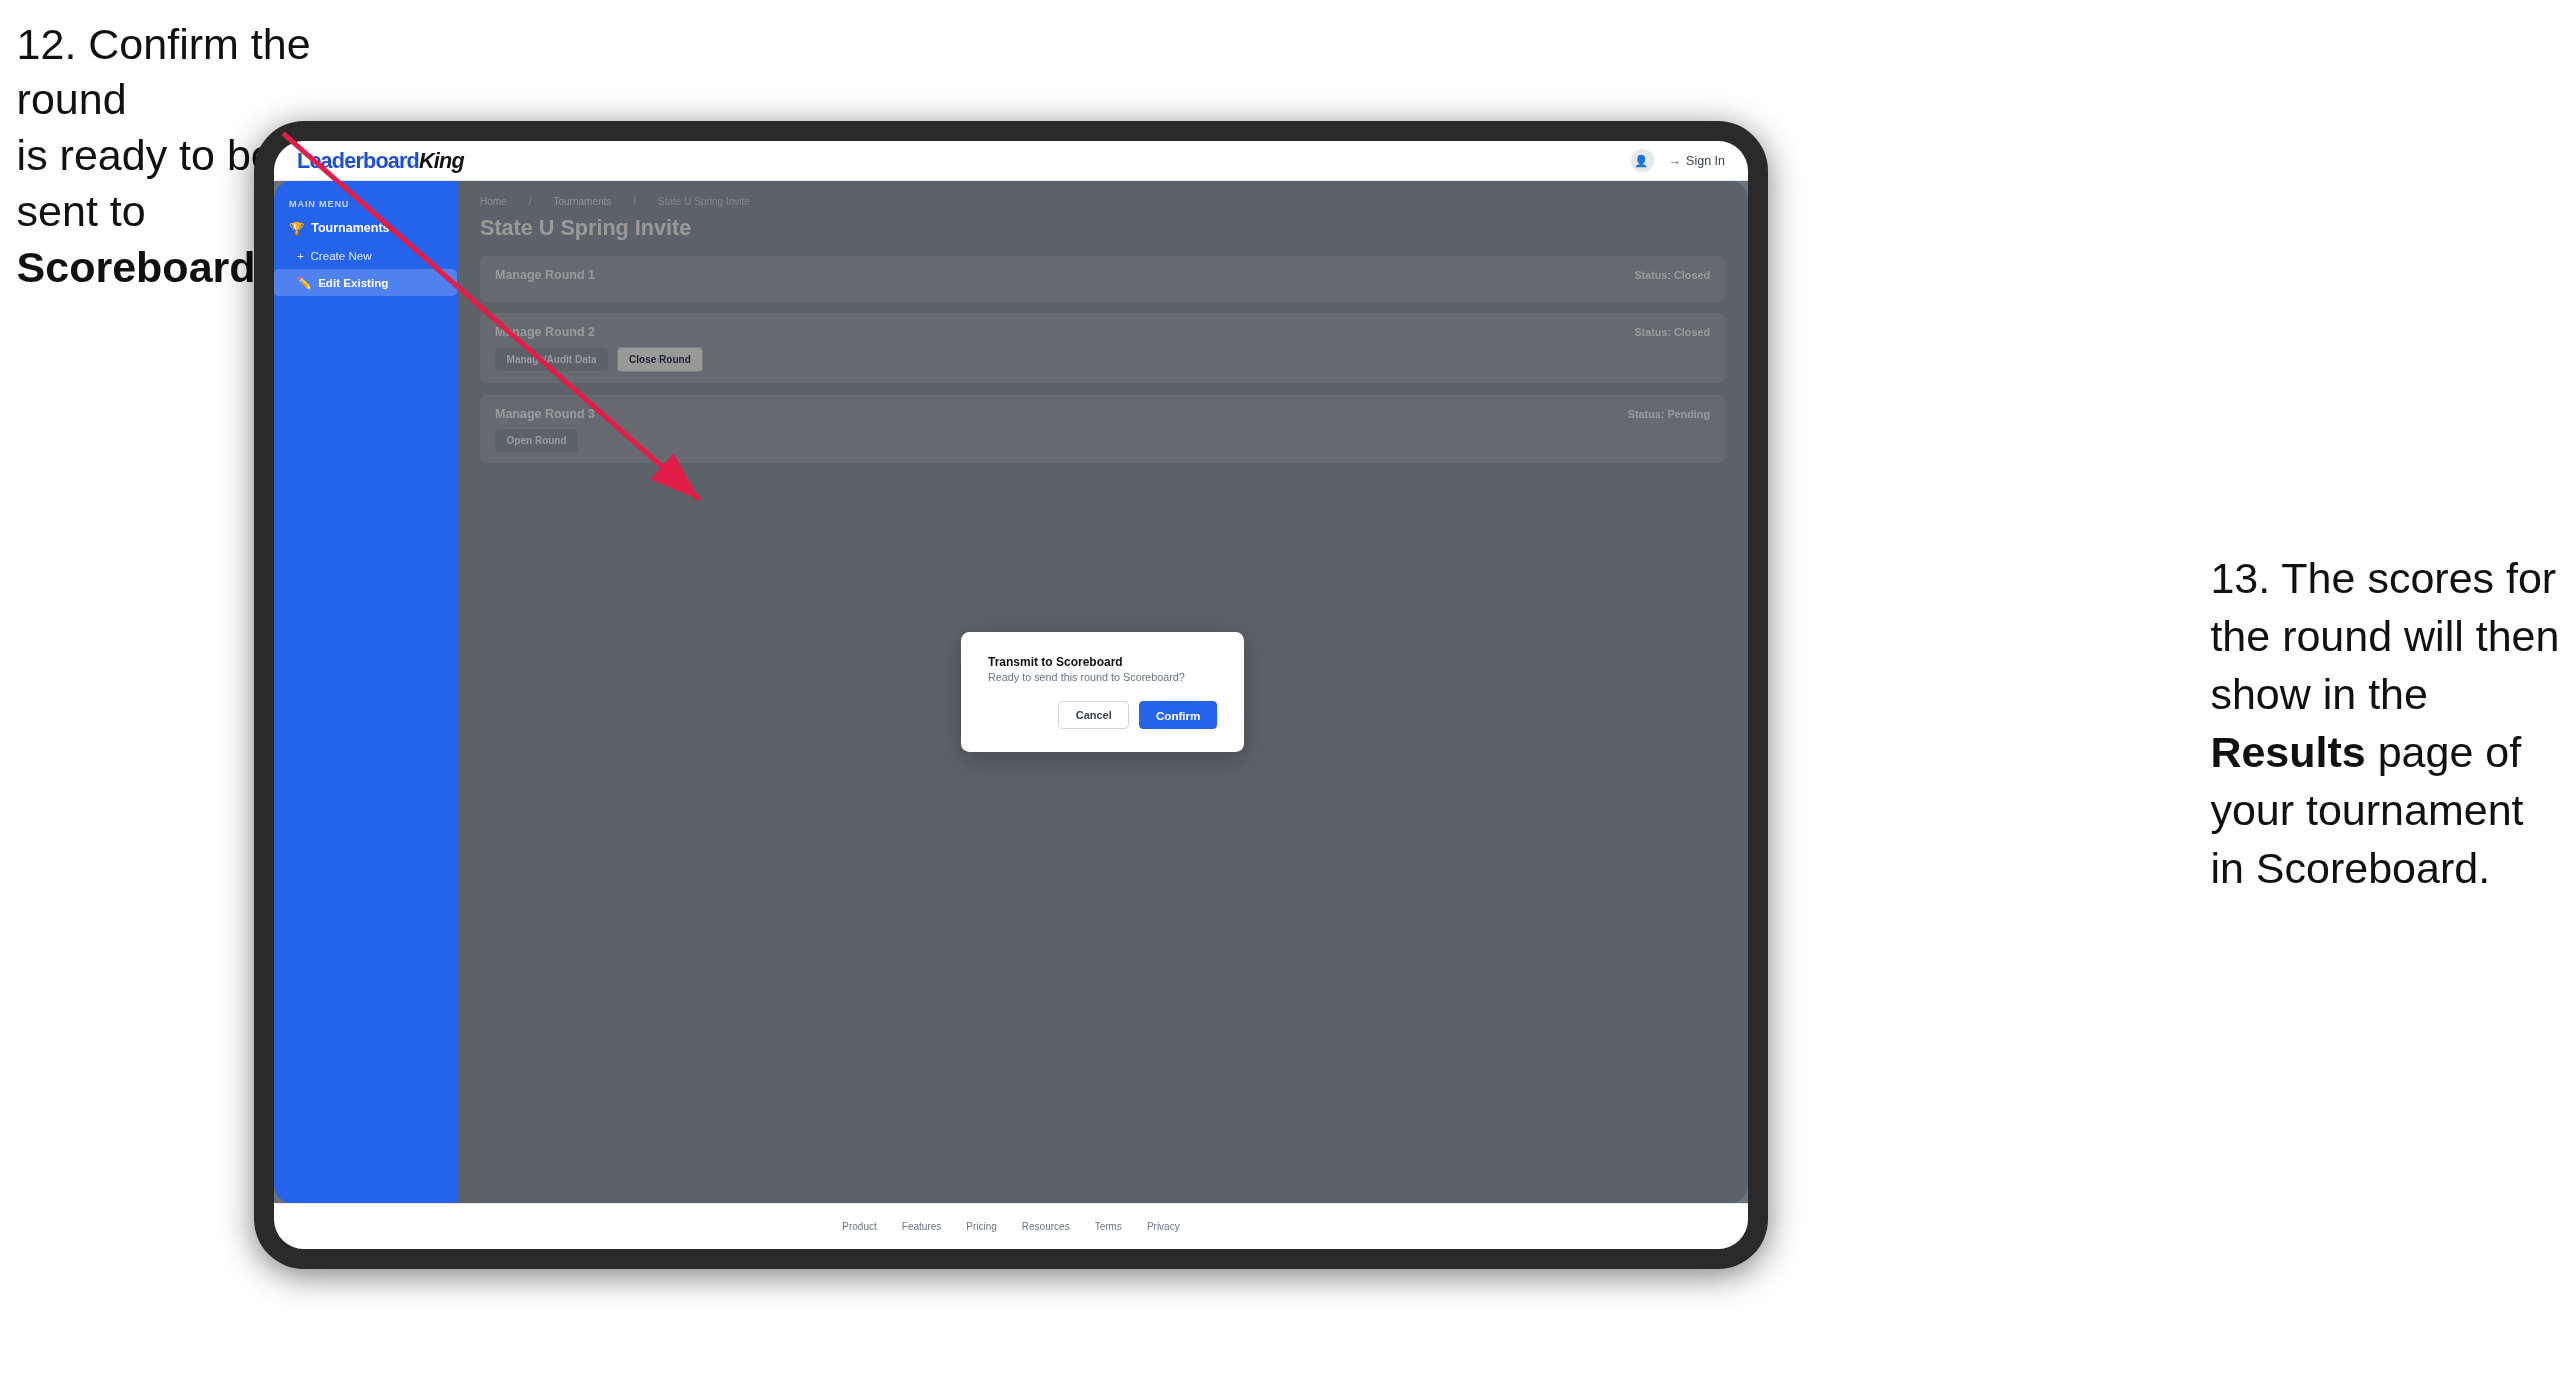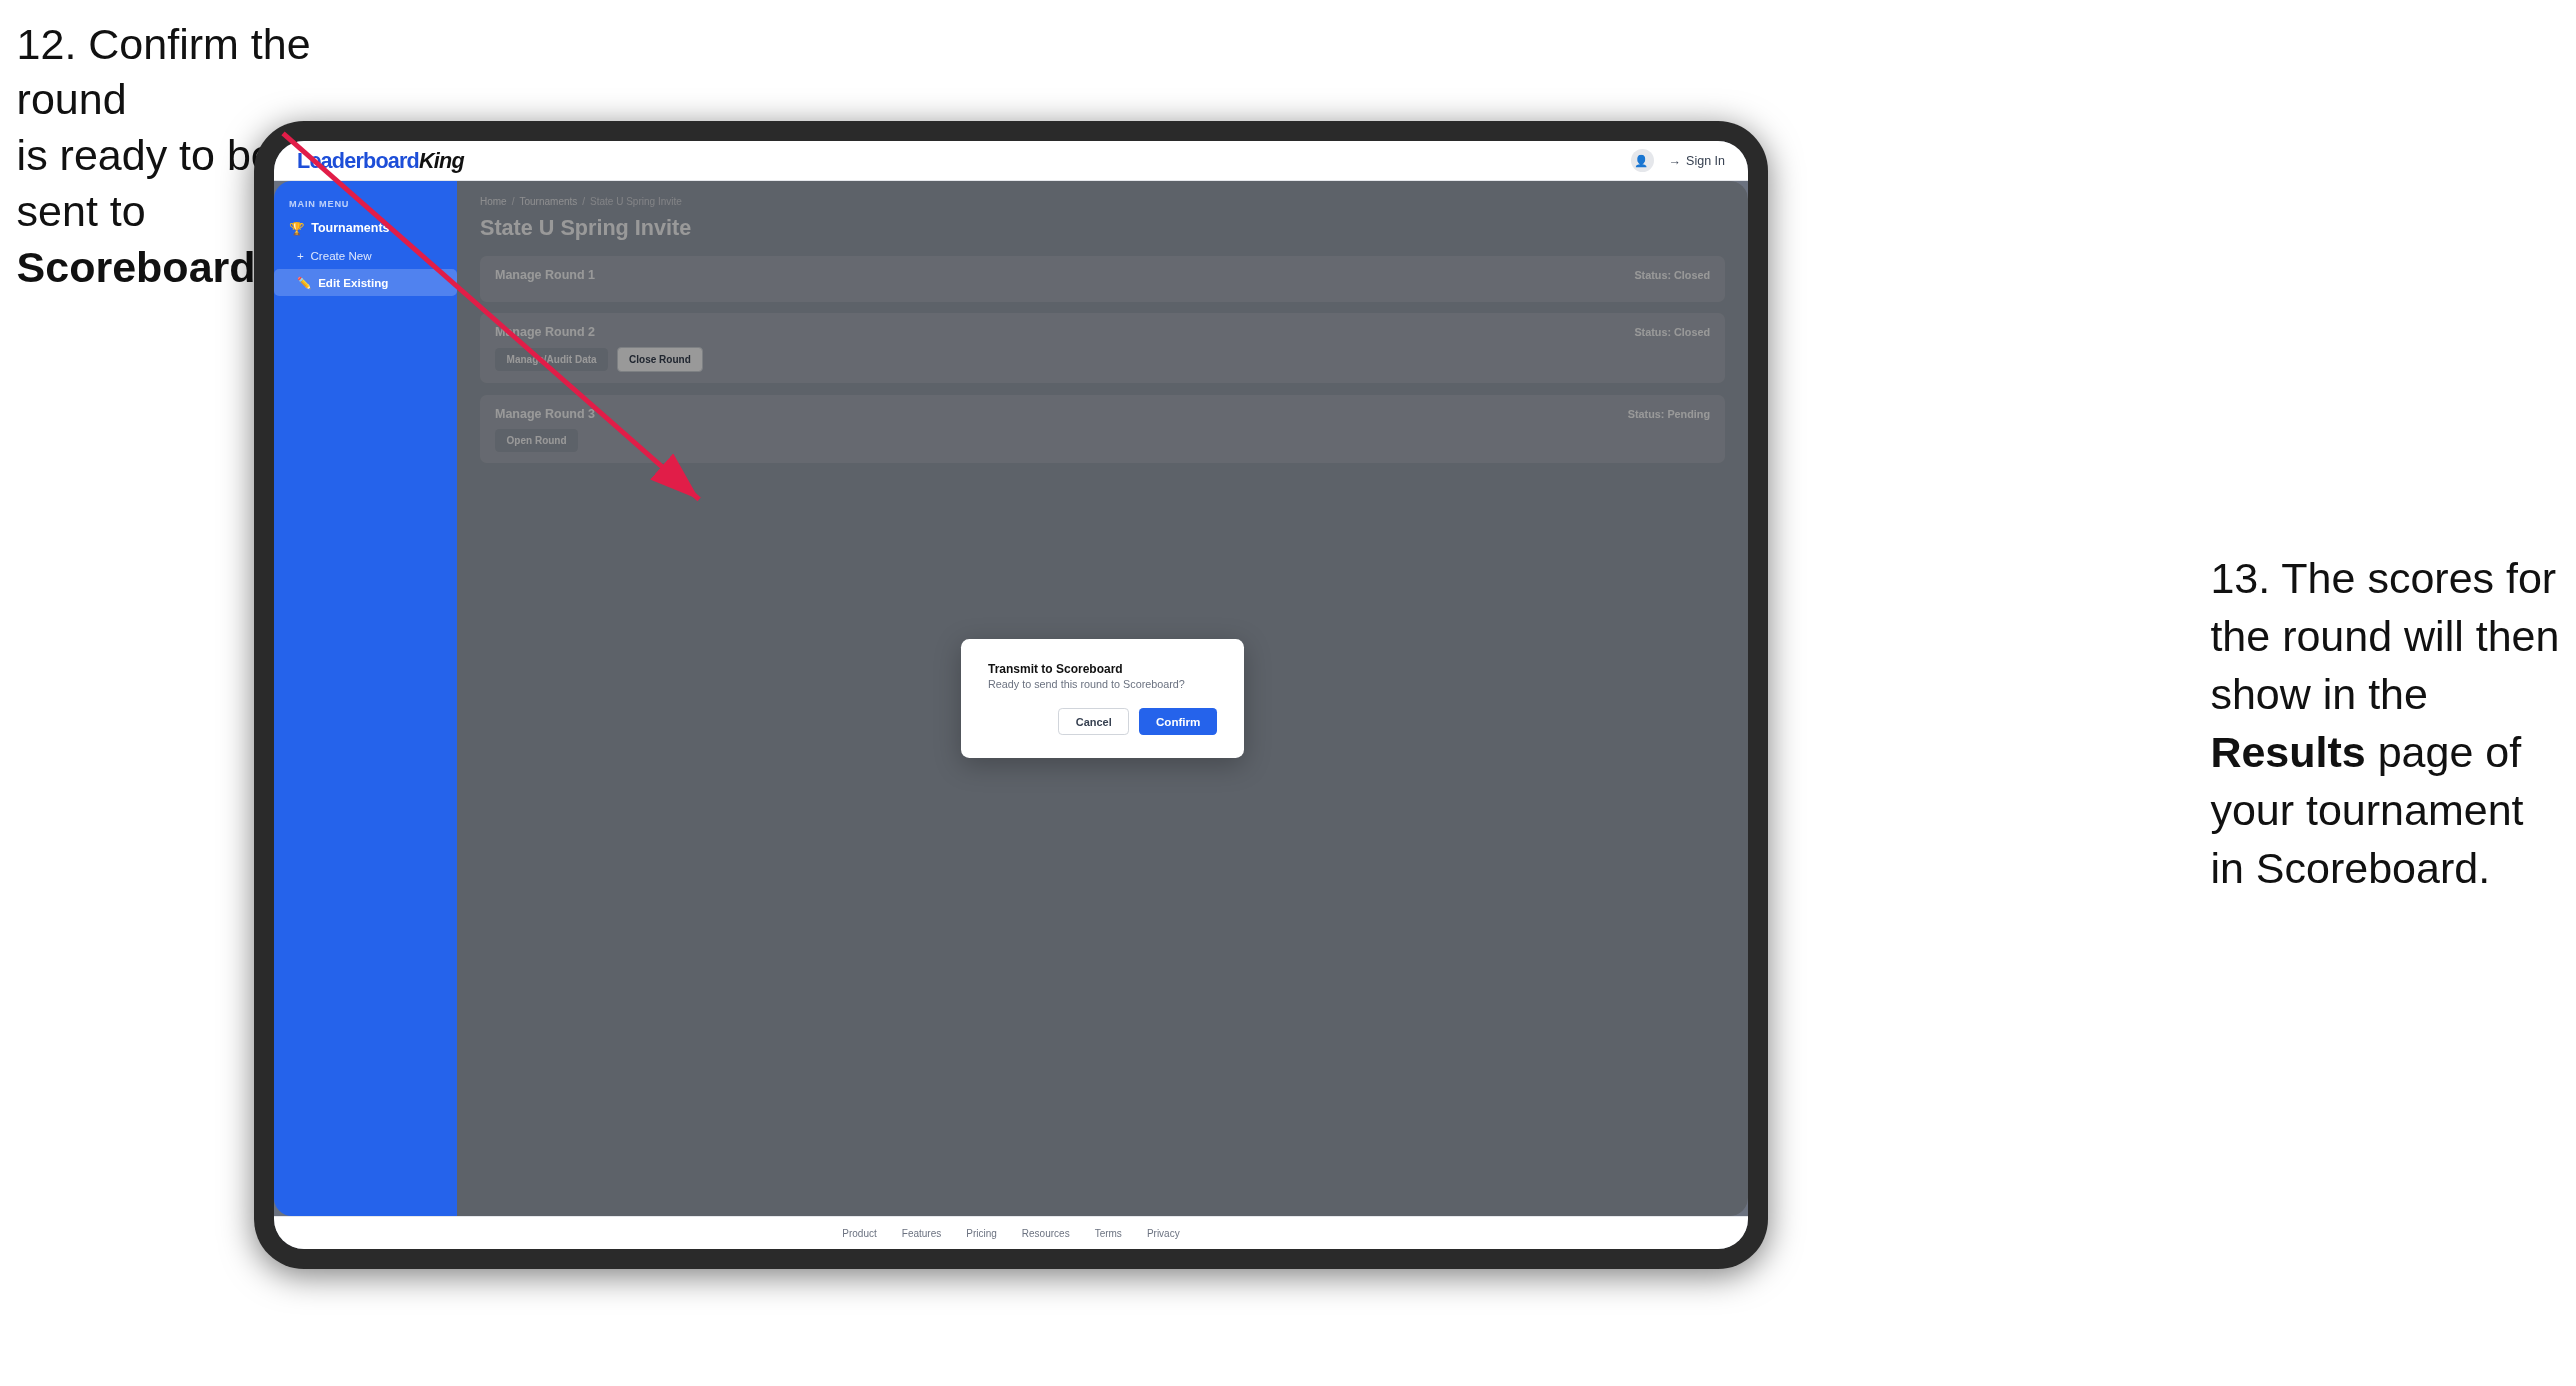--- a/index.html
+++ b/index.html
@@ -156,21 +156,21 @@
       background: #9ca3af;
       padding: 15px 23px;
       overflow: auto;
       position: relative;
     }
 
     
     .breadcrumb {
       display: flex;
       align-items: center;
-      gap: 5px;
+      gap: 22px;
       font-size: 10px;
       color: rgba(255,255,255,0.8);
       margin-bottom: 8.3px;
     }
     .breadcrumb a { color: rgba(255,255,255,0.8); text-decoration: none; }
     .breadcrumb span { color: rgba(255,255,255,0.6); }
 
     
     .page-title {
       font-size: 21.6px;
@@ -234,21 +234,21 @@
       border-radius: 4.2px;
       padding: 5.8px 11.6px;
       font-size: 10px;
       font-weight: 600;
       cursor: pointer;
     }
 
     
     .footer {
       background: #fff;
-      height: 33px;
+      height: 46px;
       display: flex;
       align-items: center;
       justify-content: center;
       gap: 25px;
       flex-shrink: 0;
       border-top: 0.8px solid #e5e7eb;
     }
     .footer a {
       font-size: 10px;
       color: #6b7280;

